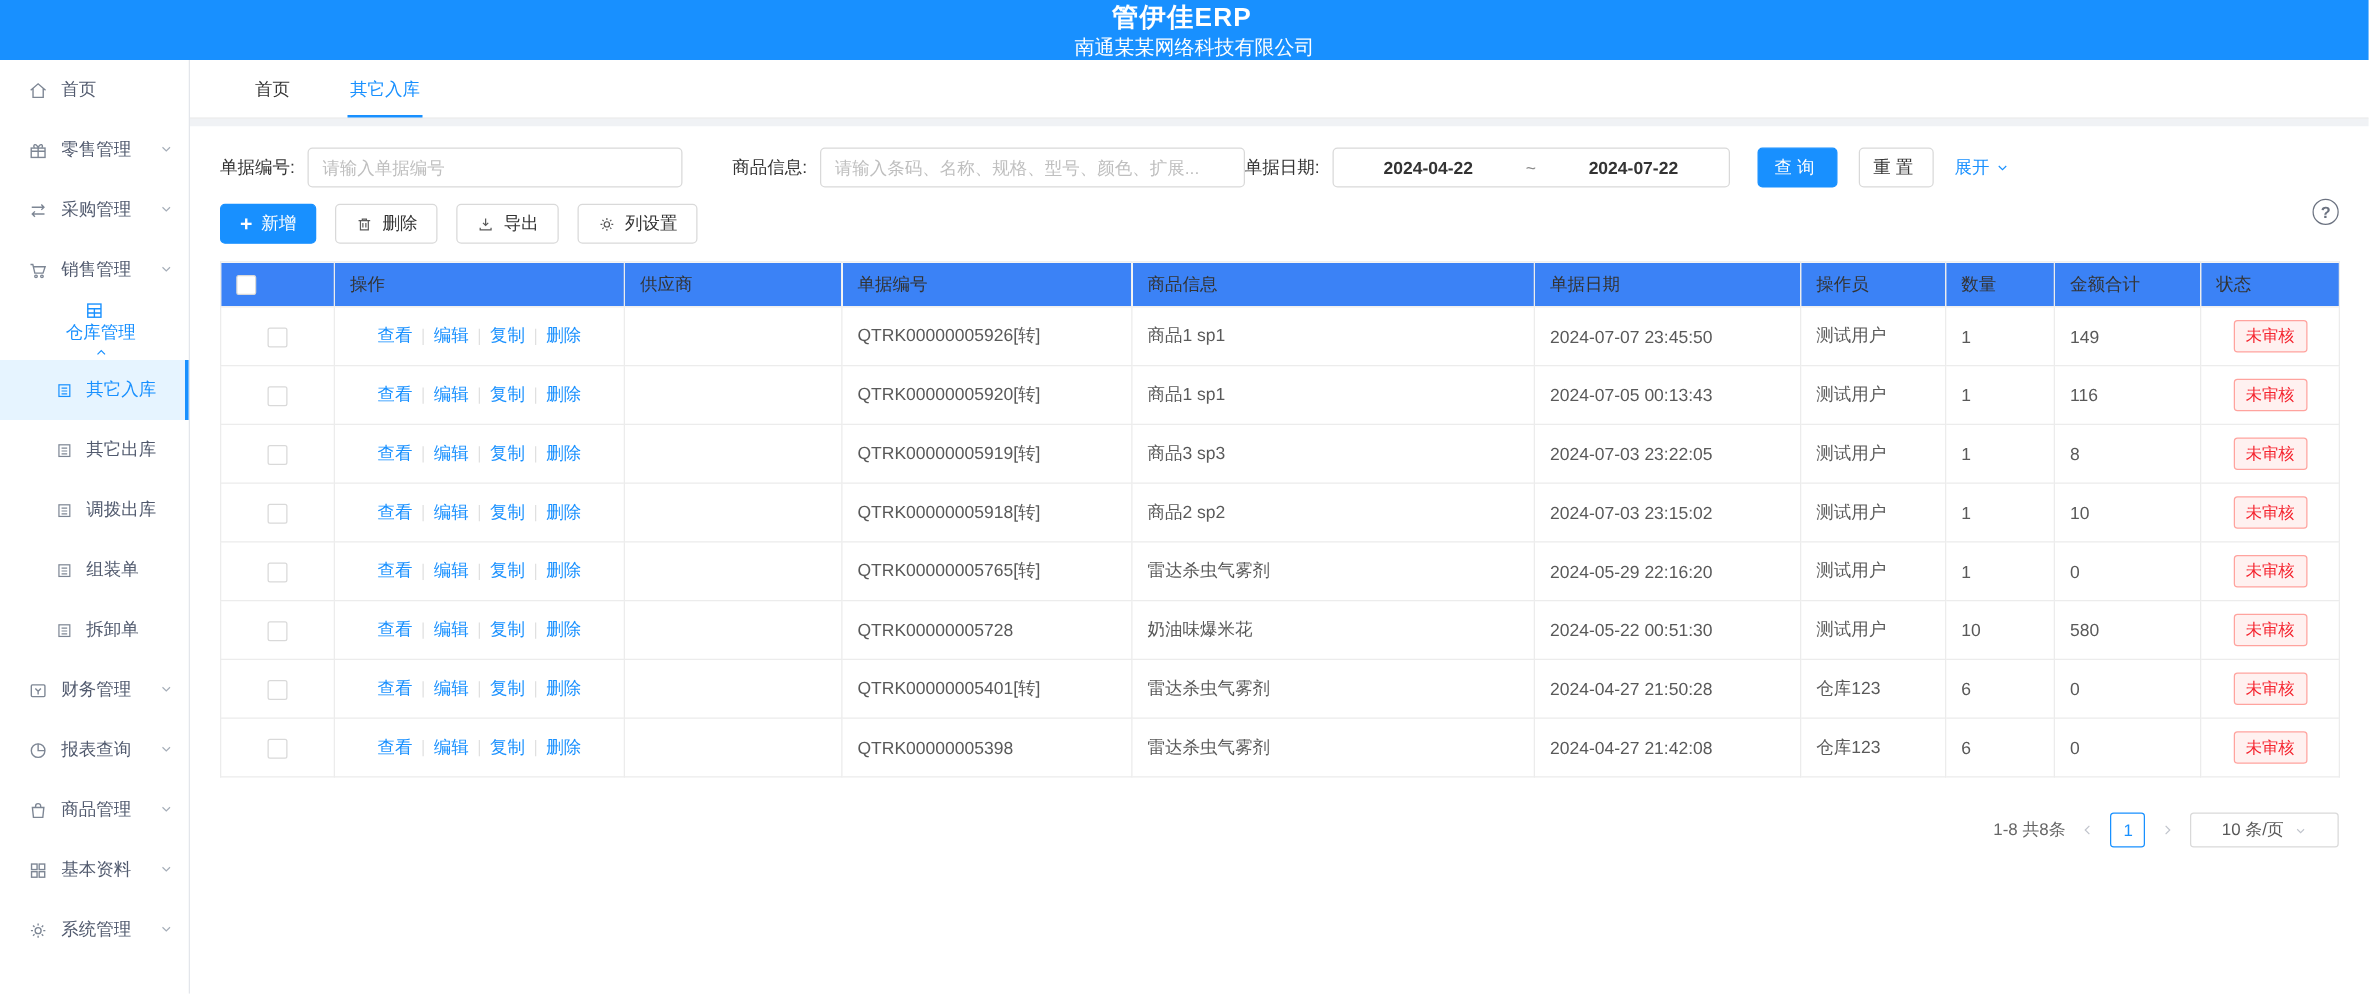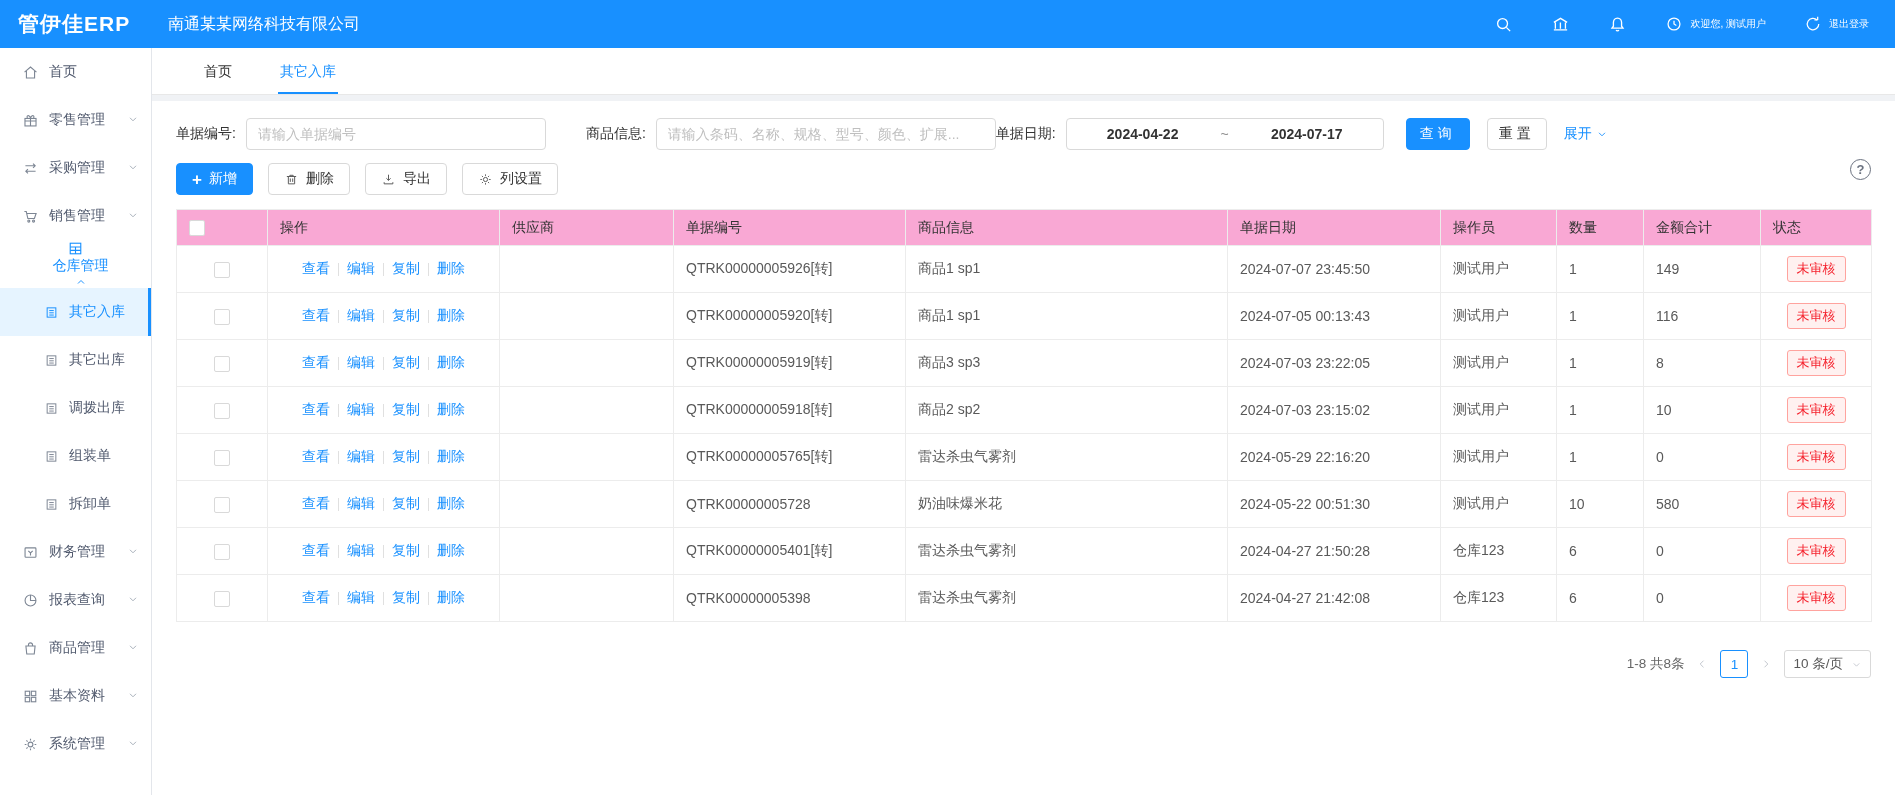--- a/index.html
+++ b/index.html
@@ -1,21 +1,21 @@
 <!DOCTYPE html>
 <html><head>
 <meta charset="utf-8">
 <style>
   * { margin:0; padding:0; box-sizing:border-box; }
   html,body { width:1895px; height:795px; overflow:hidden; background:#fff;
     font-family:"Liberation Sans","DejaVu Sans",sans-serif; font-size:14px; color:#515a6e; }
   .app { width:1895px; height:795px; display:flex; flex-direction:column; }
 
   
-  .hdr { height:48px; background:#1890ff; display:flex; align-items:center; flex-shrink:0; color:#fff; }
+  .hdr { height:48px; background:#1890ff; display:flex; align-items:center; flex-shrink:0; color:#fff;flex-direction:column; }
   .hdr .logo { width:152px; padding-left:18px; font-size:21px; font-weight:bold; letter-spacing:1px; }
   .hdr .company { font-size:16px; margin-left:16px; }
   .hdr .spacer { flex:1; }
   .hdr .hicon { display:inline-flex; align-items:center; margin-left:38px; cursor:pointer; }
   .hdr svg { stroke:#fff; fill:none; stroke-width:1.4; }
   .hdr .grp { display:inline-flex; align-items:center; gap:7px; margin-left:38px; font-size:10px; cursor:pointer; }
   .hdr .pad-r { margin-right:26px;font-family:Liberation Mono, monospace; }
 
   
   .bodyrow { flex:1; display:flex; min-height:0; }
@@ -64,38 +64,38 @@
   
   .toolbar { margin-top:13px; display:flex; align-items:center; gap:15px; position:relative; }
   .btn svg { stroke:#595959; fill:none; stroke-width:1.3; }
   .btn.primary .plus { font-size:17px; font-weight:bold; line-height:1; }
   .help { position:absolute; right:0; top:-4px; width:21px; height:21px; border:1.5px solid #6b7280; border-radius:50%;
     color:#6b7280; display:flex; align-items:center; justify-content:center; font-size:13px; font-weight:bold; cursor:pointer; }
 
   
   table.grid { margin-top:14px; border-collapse:collapse; table-layout:fixed; width:1695px; }
   table.grid th, table.grid td { border:1px solid #ececec; font-weight:normal; font-size:14px; overflow:hidden; white-space:nowrap; }
-  table.grid th { height:36px; background:#f9a8d4; color:#333; text-align:left; padding:0 12px; }
+  table.grid th { height:36px; background:#3b82f6; color:#333; text-align:left; padding:0 12px; }
   table.grid td { height:47px; color:#595959; padding:0 12px; }
   th.cen, td.cen { text-align:center; padding:0; }
   .cbx { display:inline-block; width:16px; height:16px; border:1px solid #d9d9d9; border-radius:2px; background:#fff;
     vertical-align:middle; cursor:pointer; }
   .ops { display:flex; align-items:center; justify-content:center; gap:0; }
   .lnk { color:#1890ff; cursor:pointer; padding:0 8px; }
   .lsep { width:1px; height:13px; background:#e0e0e0; }
   .badge { display:inline-block; padding:3px 9px; font-size:13px; color:#f5222d; background:#fff1f0;
     border:1px solid #ffa39e; border-radius:3px; }
 
   
   .pager { margin-top:28px; display:flex; align-items:center; justify-content:flex-end; gap:12px; color:#666; font-size:13.5px; }
   .pager svg { stroke:#c0c4cc; fill:none; stroke-width:1.6; }
   .pgbtn { display:inline-flex; align-items:center; cursor:pointer; }
   .pgnum { min-width:28px; height:28px; border:1px solid #1890ff; border-radius:3px; color:#1890ff;
     display:inline-flex; align-items:center; justify-content:center; cursor:pointer; background:#fff; }
-  .pgsize { height:28px; border:1px solid #d9d9d9; border-radius:3px; padding:0 8px; display:inline-flex;
+  .pgsize { height:28px; border:1px solid #d9d9d9; border-radius:3px; padding:0 24px; display:inline-flex;
     align-items:center; gap:8px; color:#595959; cursor:pointer; background:#fff; }
 </style>
 </head>
 <body>
 
 <div class="app">
 
   <header class="hdr">
     <div class="logo">管伊佳ERP</div>
     <div class="company">南通某某网络科技有限公司</div>
@@ -327,21 +327,21 @@
 
         <div class="filter-row">
           <span class="flabel">单据编号:</span>
           <input class="txt inp-bill" placeholder="请输入单据编号" style="">
           <span class="flabel ml-lg">商品信息:</span>
           <input class="txt inp-prod" placeholder="请输入条码、名称、规格、型号、颜色、扩展..." style="">
           <span class="flabel">单据日期:</span>
           <div class="datebox">
             <span class="dval">2024-04-22</span>
             <span class="tilde">~</span>
-            <span class="dval">2024-07-17</span>
+            <span class="dval">2024-07-22</span>
           </div>
           <button class="btn primary btn-search">查询</button>
           <button class="btn btn-reset">重置</button>
           <span class="expand">
             <span>展开</span>
             <svg width="12" height="12" viewBox="0 0 20 20">
                 <path d="M5 8 L10 13 L15 8"></path>
               </svg>
           </span>
         </div>

